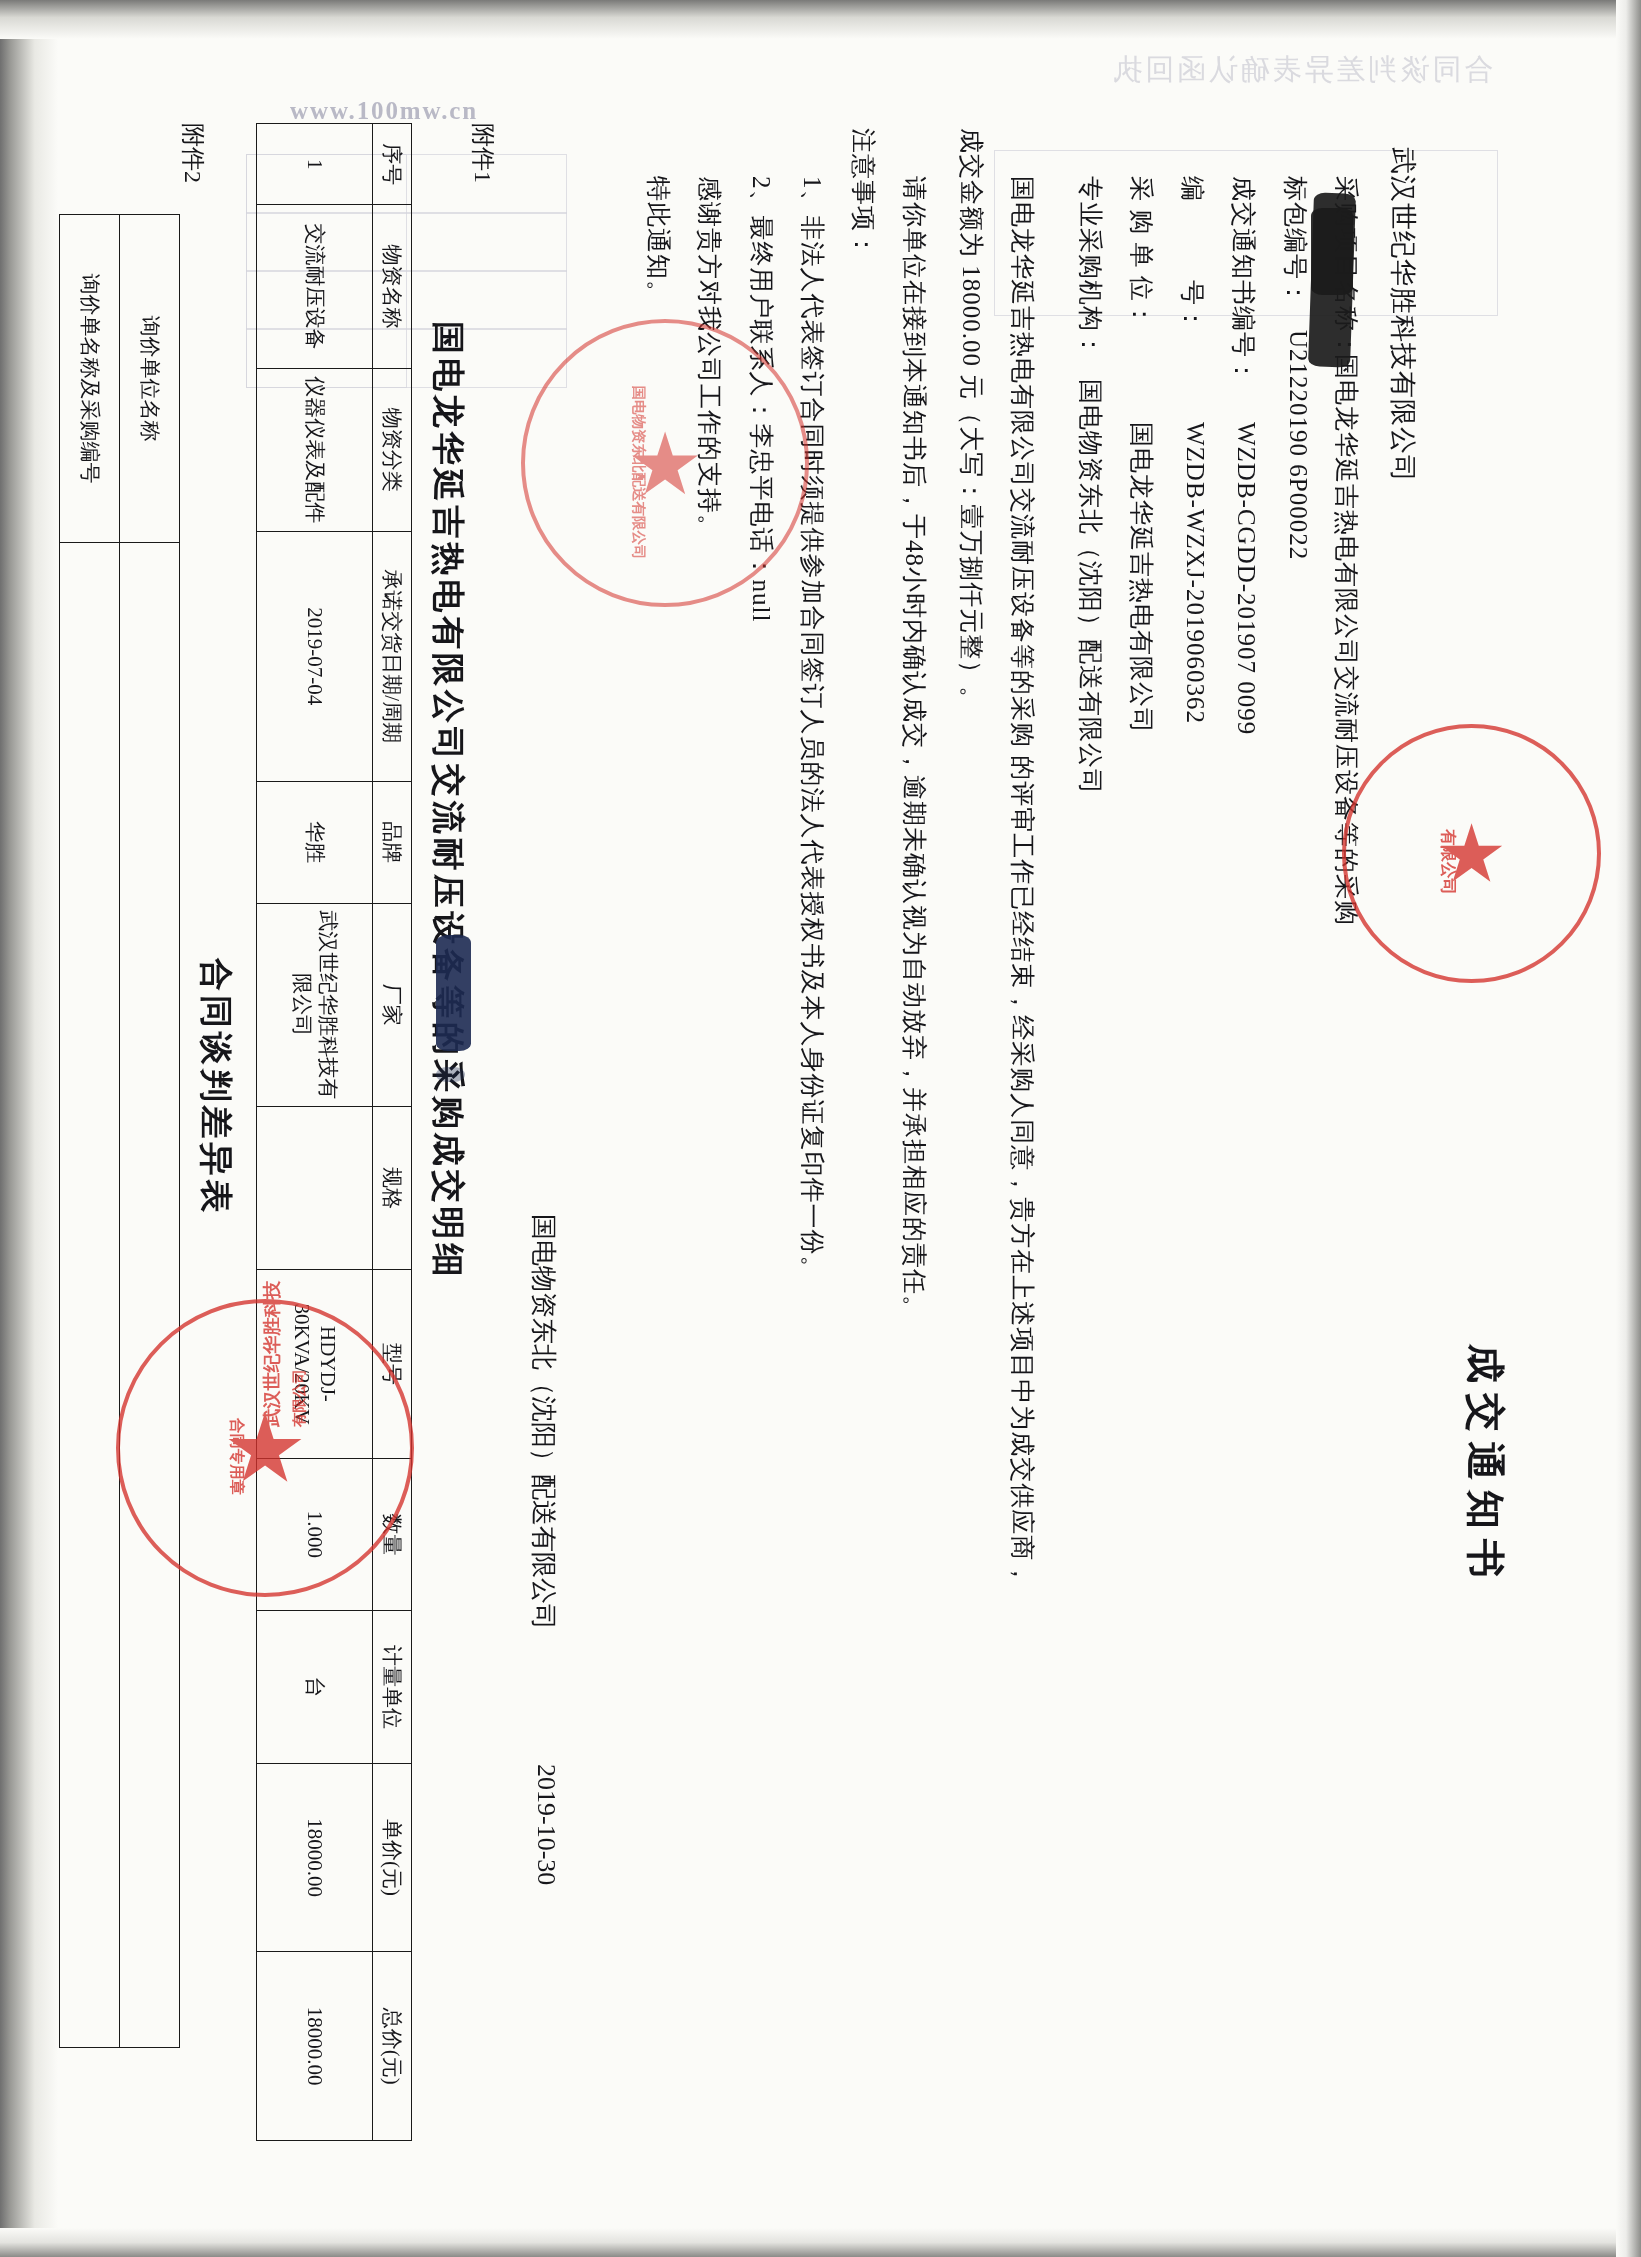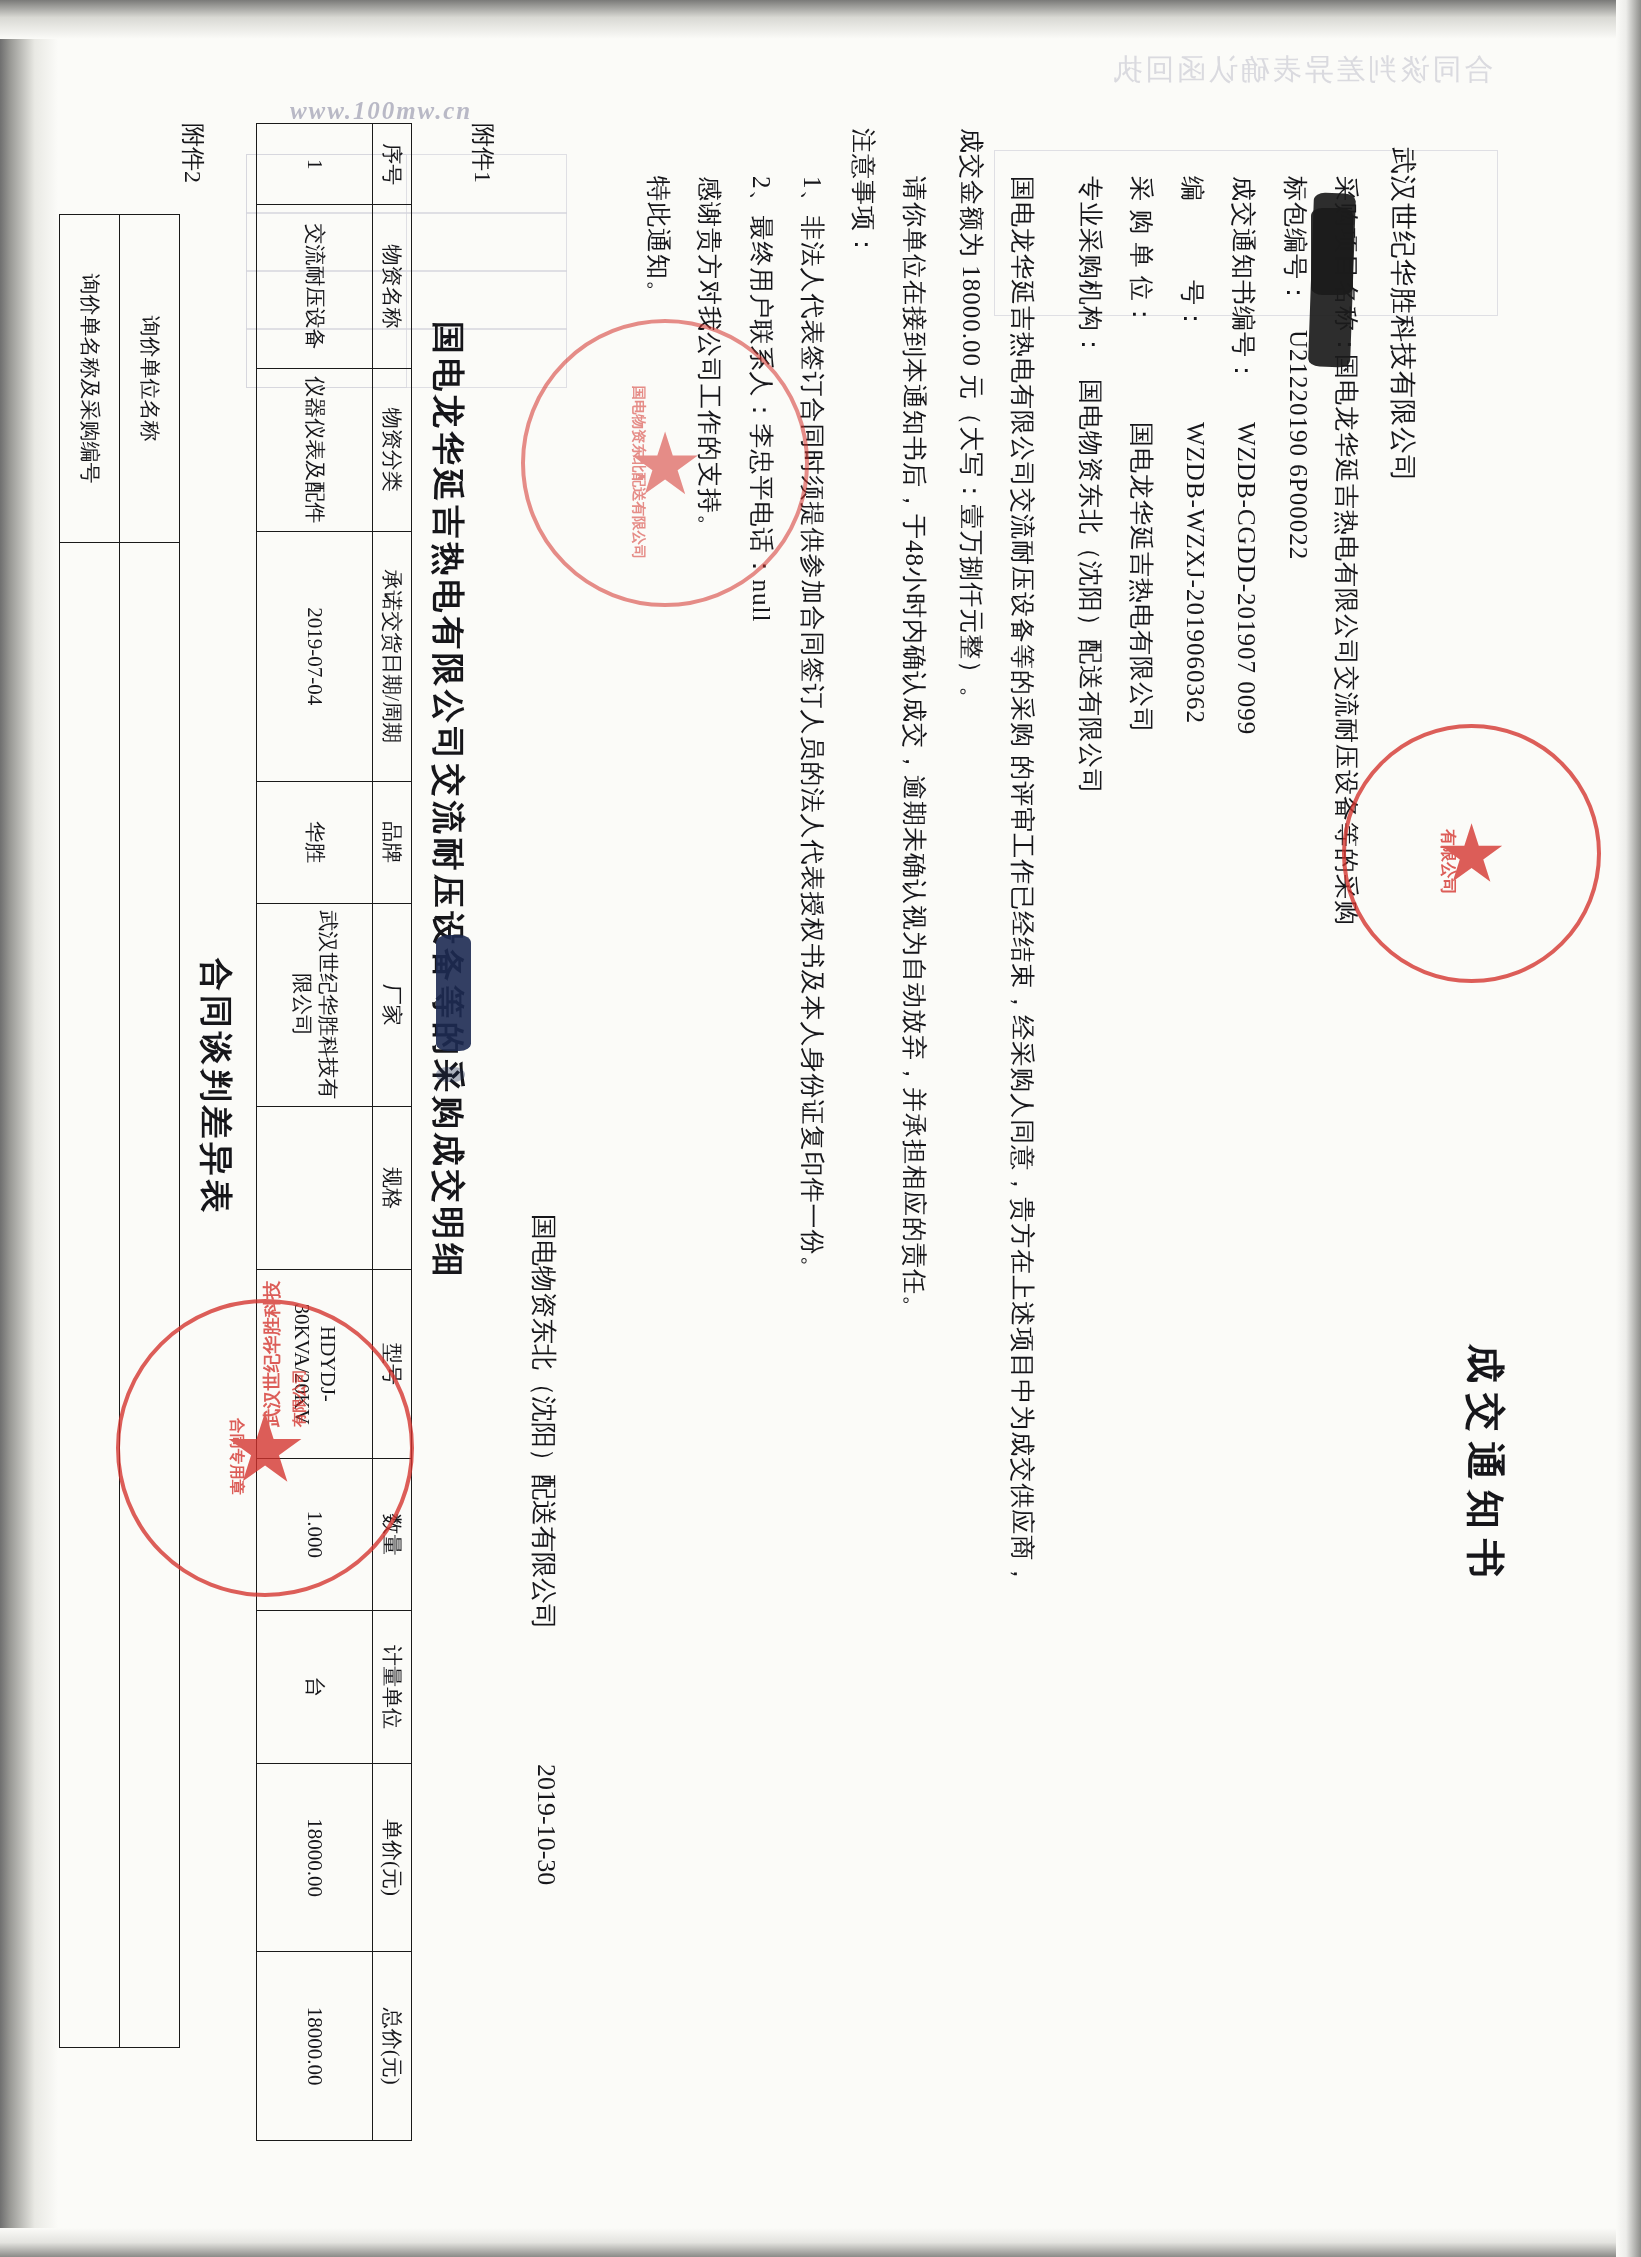--- a/index.html
+++ b/index.html
@@ -131,21 +131,21 @@
     position:absolute;font-size:24px;
   }
   .sig-line{position:absolute;font-size:25px;white-space:nowrap;}
 </style>
 </head>
 <body>
 
 <div class="page">
 
   <div class="bleed" style="left:1110px;top:50px;transform:scaleX(-1);">合同谈判差异表确认函回执</div>
-  <div class="bleed-url" style="left:290px;top:97px;font-style:italic;">www.100mw.cn</div>
+  <div class="bleed-url" style="left:290px;top:97px;">www.100mw.cn</div>
   <div class="bleed-box" style="left:246px;top:154px;width:319px;height:232px;"></div>
   <div class="bleed-box" style="left:246px;top:154px;width:159px;height:232px;"></div>
   <div class="bleed-box" style="left:246px;top:212px;width:319px;height:0;"></div>
   <div class="bleed-box" style="left:246px;top:270px;width:319px;height:0;"></div>
   <div class="bleed-box" style="left:246px;top:328px;width:319px;height:0;"></div>
   <div class="bleed-box" style="left:994px;top:150px;width:502px;height:164px;"></div>
 
   <div class="doc">
     <div class="doc-inner">
 

